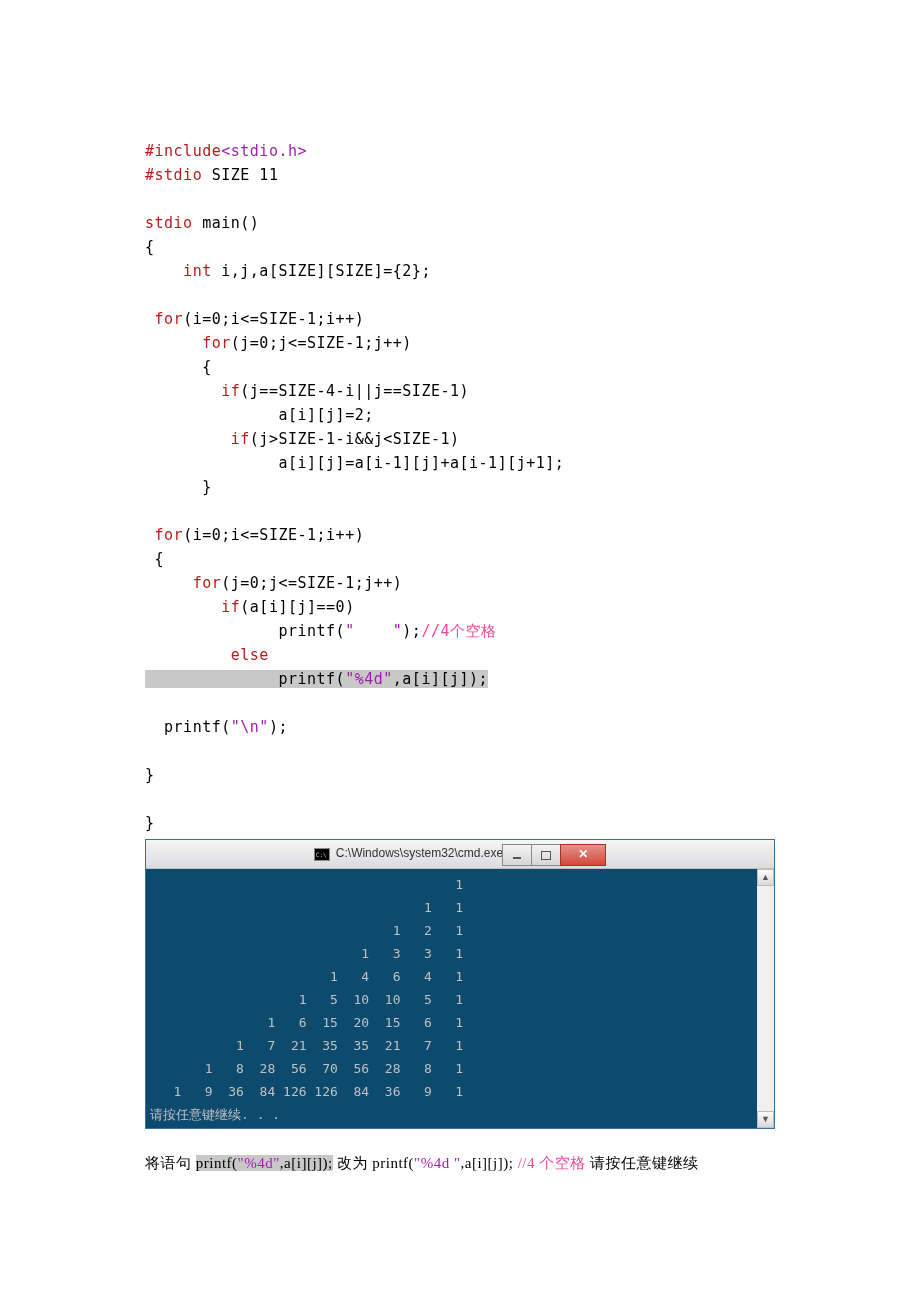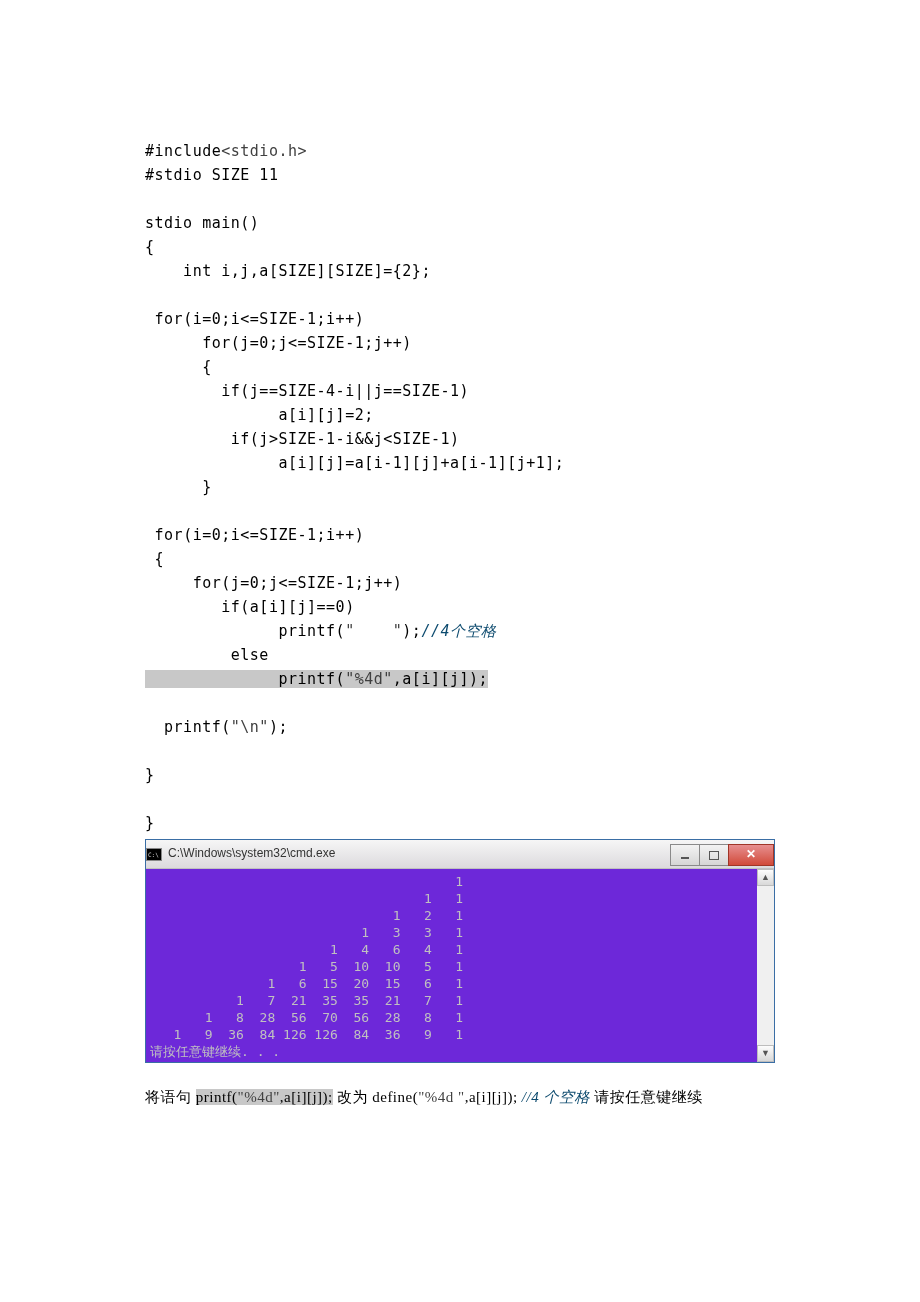--- a/index.html
+++ b/index.html
@@ -15,35 +15,35 @@
     min-height: 1302px;
     padding: 115px 145px 0 145px;
     box-sizing: border-box;
   }
   .code {
     font-family: "SimSun", "NSimSun", monospace;
     white-space: pre;
     font-size: 15px;
     letter-spacing: 0.5px;
   }
-  .kw-magenta { color: #404040; }
-  .kw-blue { color: #000000; }
-  .kw-green { color: #0c4a6e; font-style: italic; }
+  .kw-magenta { color: #a21caf; }
+  .kw-blue { color: #b91c1c; }
+  .kw-green { color: #ec4899; }
   .hl { background: #c8c8c8; }
   .window {
     border: 1px solid #3a6ea5;
     margin-top: 4px;
     font-family: Tahoma, sans-serif;
   }
   .titlebar {
     height: 28px;
     background: linear-gradient(to bottom, #f6f6f6, #dcdadd);
     display: flex;
     align-items: center;
-    justify-content: space-between;
+    justify-content: center;
     border-bottom: 1px solid #c0c0c0;
   }
   .title-left {
     display: flex;
     align-items: center;
     gap: 6px;
     font-size: 12px;
     color: #333;
   }
   .cmd-icon {
@@ -89,25 +89,25 @@
     color: #fff;
     font-size: 12px;
     font-weight: bold;
   }
   .wbtn.close::after { content: "✕"; }
   .console-wrap {
     display: flex;
   }
   .console {
     flex: 1;
-    background: #6d28d9;
+    background: #0c4a6e;
     color: #c0c0c0;
     font-family: "SimSun","NSimSun",Consolas,monospace;
     font-size: 13px;
-    line-height: 17px;
+    line-height: 23px;
     white-space: pre;
     padding: 4px 0 2px 4px;
     min-height: 172px;
   }
   .scroll {
     width: 17px;
     background: #f0f0f0;
     display: flex;
     flex-direction: column;
     justify-content: space-between;
@@ -191,16 +191,16 @@
 <span>   1   9  36  84 126 126  84  36   9   1</span>
 <span>请按任意键继续. . .</span></div>
     <div class="scroll">
       <div class="sbtn">▲</div>
       <div class="sbtn">▼</div>
     </div>
   </div>
 </div>
 
 <div class="footer-line">
-<span>将语句 </span><span class="hl"><span>printf(</span><span class="kw-magenta">"%4d"</span><span>,a[i][j]);</span></span><span> 改为 define(</span><span class="kw-magenta">"%4d    "</span><span>,a[i][j]);</span><span class="kw-green"> //4 个空格</span><span>   请按任意键继续</span>
+<span>将语句 </span><span class="hl"><span>printf(</span><span class="kw-magenta">"%4d"</span><span>,a[i][j]);</span></span><span> 改为 printf(</span><span class="kw-magenta">"%4d    "</span><span>,a[i][j]);</span><span class="kw-green"> //4 个空格</span><span>   请按任意键继续</span>
 </div>
 
 </div>
 
 </body></html>

